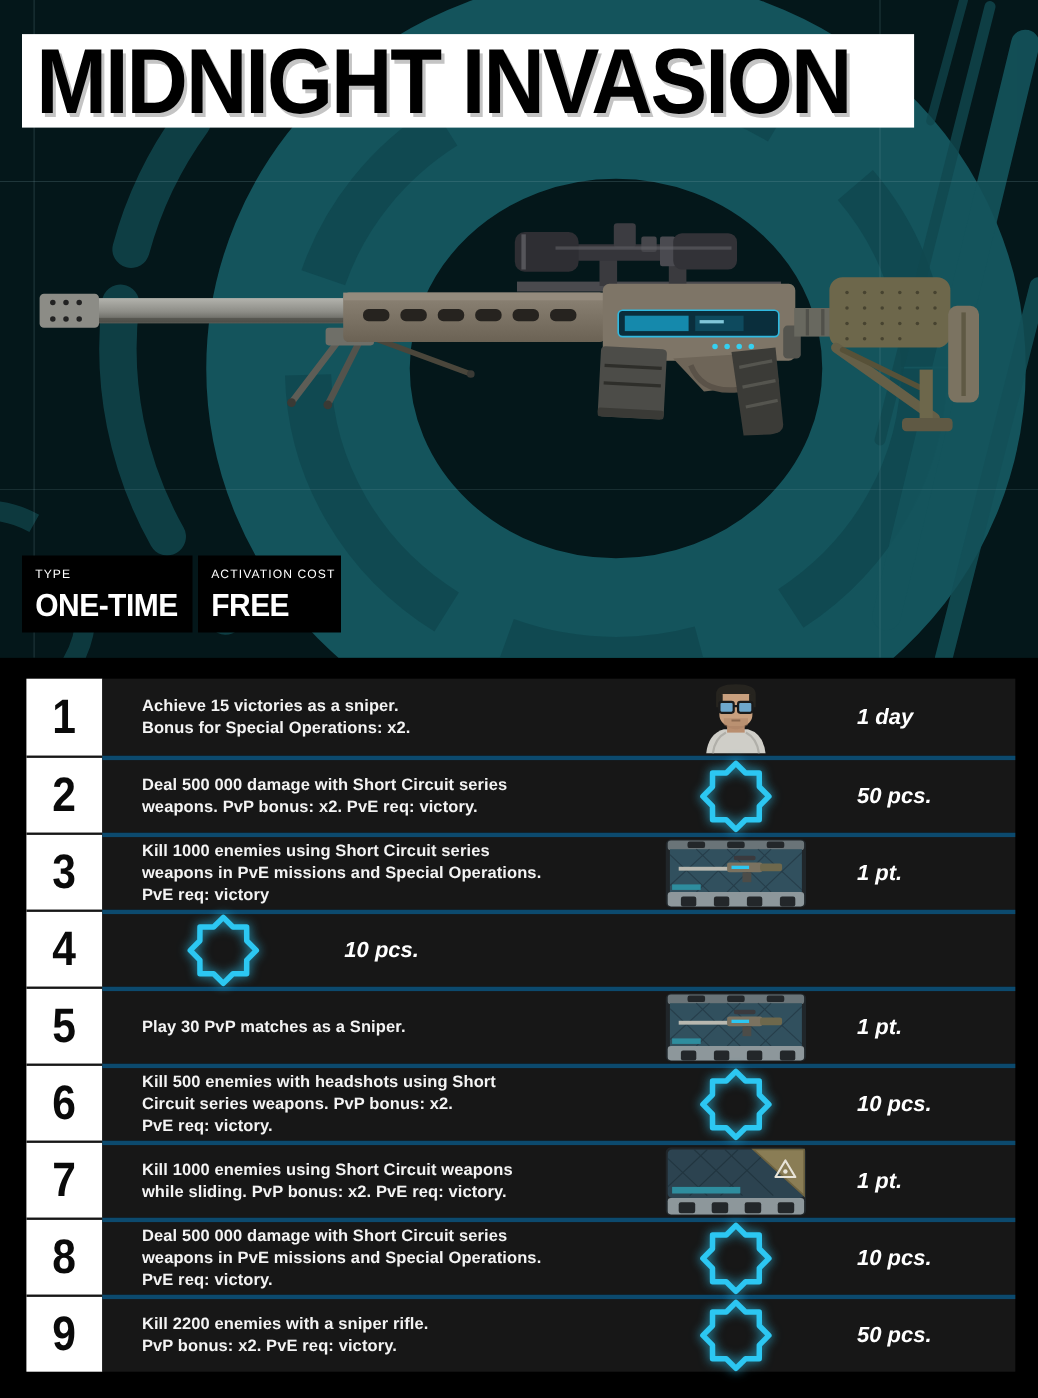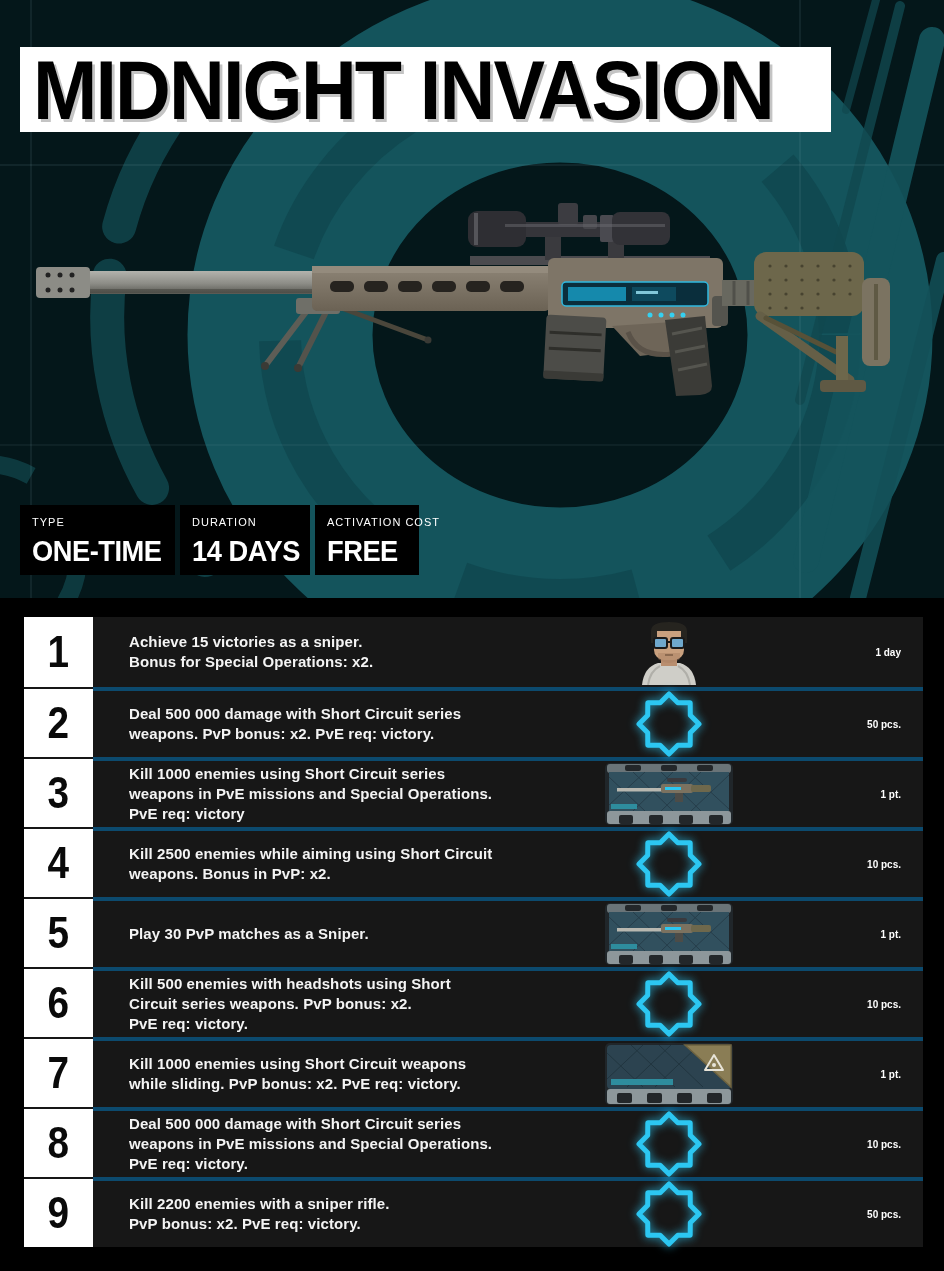--- a/index.html
+++ b/index.html
@@ -9,21 +9,21 @@
   }
   .page{position:relative;width:944px;height:1271px;background:#000;}
 
   
   .hero{position:relative;width:944px;height:598px;background:#04171a;overflow:hidden;}
   .hero-bg{position:absolute;left:0;top:0;width:944px;height:598px;}
   .weapon{position:absolute;left:0;top:0;width:944px;height:598px;}
 
   .title-box{
     position:absolute;left:20px;top:31px;width:811px;height:85px;
-    background:#ffffff;display:flex;align-items:center;margin-top:16px;
+    background:#ffffff;display:flex;align-items:center;
   }
   .title-box h1{
     margin:0;padding-left:14px;color:#000;line-height:1;
     font-size:84px;font-weight:bold;letter-spacing:-2px;
     transform:scaleX(0.92);transform-origin:left center;
     text-shadow:3px 3px 0 #c4c4c4;white-space:nowrap;
   }
 
   .stats{position:absolute;left:20px;top:505px;display:flex;gap:5px;}
   .stat{
@@ -55,22 +55,22 @@
     flex:1;background:#171717;display:flex;align-items:center;box-sizing:border-box;
   }
   .row + .row .content{border-top:4px solid #0c4a6e;}
   .task-text{
     width:430px;box-sizing:content-box;padding-left:36px;flex:none;
     color:#f4f4f4;font-size:15px;line-height:20px;font-weight:bold;
     white-space:pre-line;letter-spacing:0.1px;
   }
   .reward{width:220px;flex:none;display:flex;align-items:center;justify-content:center;}
   .amount{
-    flex:1;text-align:right;padding-right:22px;
-    color:#fff;font-size:10px;font-weight:bold;white-space:nowrap;
+    flex:1;padding-right:22px;
+    color:#fff;font-size:20px;font-weight:bold;white-space:nowrap;font-style:italic;
   }
   .glow-gear{filter:drop-shadow(0 0 5px rgba(44,199,242,0.85));}
 </style>
 </head>
 <body>
 
 <div class="page">
 
   <div class="hero">
 
@@ -212,24 +212,20 @@
     <div class="title-box">
       <h1>MIDNIGHT INVASION</h1>
     </div>
 
     <div class="stats">
       <div class="stat">
         <div class="stat-label">TYPE</div>
         <div class="stat-value">ONE-TIME</div>
       </div>
       <div class="stat">
-        <div class="stat-label">DURATION</div>
-        <div class="stat-value">14 DAYS</div>
-      </div>
-      <div class="stat">
         <div class="stat-label">ACTIVATION COST</div>
         <div class="stat-value">FREE</div>
       </div>
     </div>
   </div>
 
   <div class="table" id="tasks">
   <div class="row">
     <div class="num">
       <span class="num-inner">1</span>
@@ -316,22 +312,20 @@
           </div>
       <div class="amount">1 pt.</div>
     </div>
   </div>
 
   <div class="row">
     <div class="num">
       <span class="num-inner">4</span>
     </div>
     <div class="content">
-      <div class="task-text">Kill 2500 enemies while aiming using Short Circuit
-weapons. Bonus in PvP: x2.</div>
       <div class="reward">
             <svg class="glow-gear" width="68" height="68" viewBox="0 0 68 68">
     <polygon points="64,34 55.3,42.8 55.2,55.2 42.8,55.3 34,64 25.2,55.3 12.8,55.2 12.7,42.8 4,34 12.7,25.2 12.8,12.8 25.2,12.7 34,4 42.8,12.7 55.2,12.8 55.3,25.2" fill="none" stroke="#2cc7f2" stroke-width="5" stroke-linejoin="round"></polygon>
   </svg>
           </div>
       <div class="amount">10 pcs.</div>
     </div>
   </div>
 
   <div class="row">

